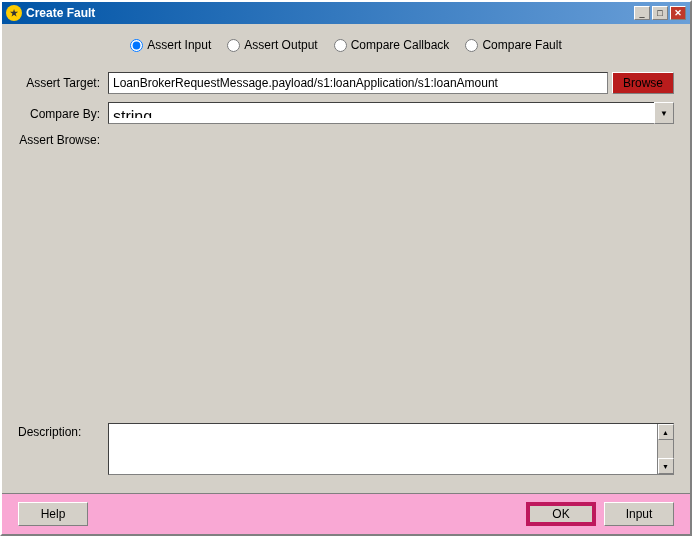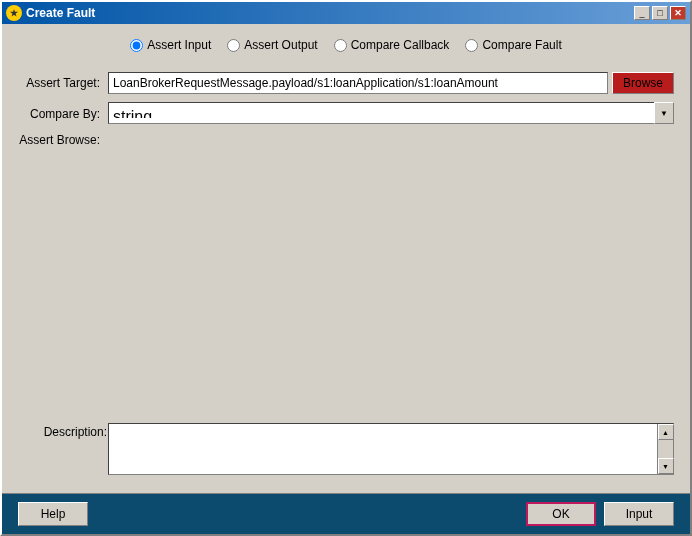--- a/index.html
+++ b/index.html
@@ -205,21 +205,20 @@
 
     .description-row {
       display: flex;
       align-items: flex-start;
       margin-bottom: 8px;
       margin-top: 8px;
     }
 
     .description-label {
       width: 90px;
-      text-align: right;
       padding-right: 1px;
       font-size: 12px;
       color: #000;
       flex-shrink: 0;
       padding-top: 2px;
     }
 
     .description-area-wrapper {
       flex: 1;
       display: flex;
@@ -269,38 +268,38 @@
       background: #d4d0c8;
       width: 100%;
     }
 
     .button-bar {
       display: flex;
       justify-content: space-between;
       align-items: center;
       padding: 8px 16px;
       border-top: 1px solid #808080;
-      background: #0c4a6e;
+      background: #f9a8d4;
     }
 
     .dialog-btn {
       height: 24px;
       min-width: 70px;
       padding: 0 16px;
       background: #d4d0c8;
       border: 1px solid #fff;
       border-right-color: #808080;
       border-bottom-color: #808080;
       font-size: 12px;
       cursor: pointer;
       font-family: Arial, sans-serif;
     }
 
     .dialog-btn.default {
-      border: 2px solid #be185d;
+      border: 4px solid #be185d;
     }
 
     .btn-group {
       display: flex;
       gap: 8px;
     }
   </style>
 </head>
 <body>
 

